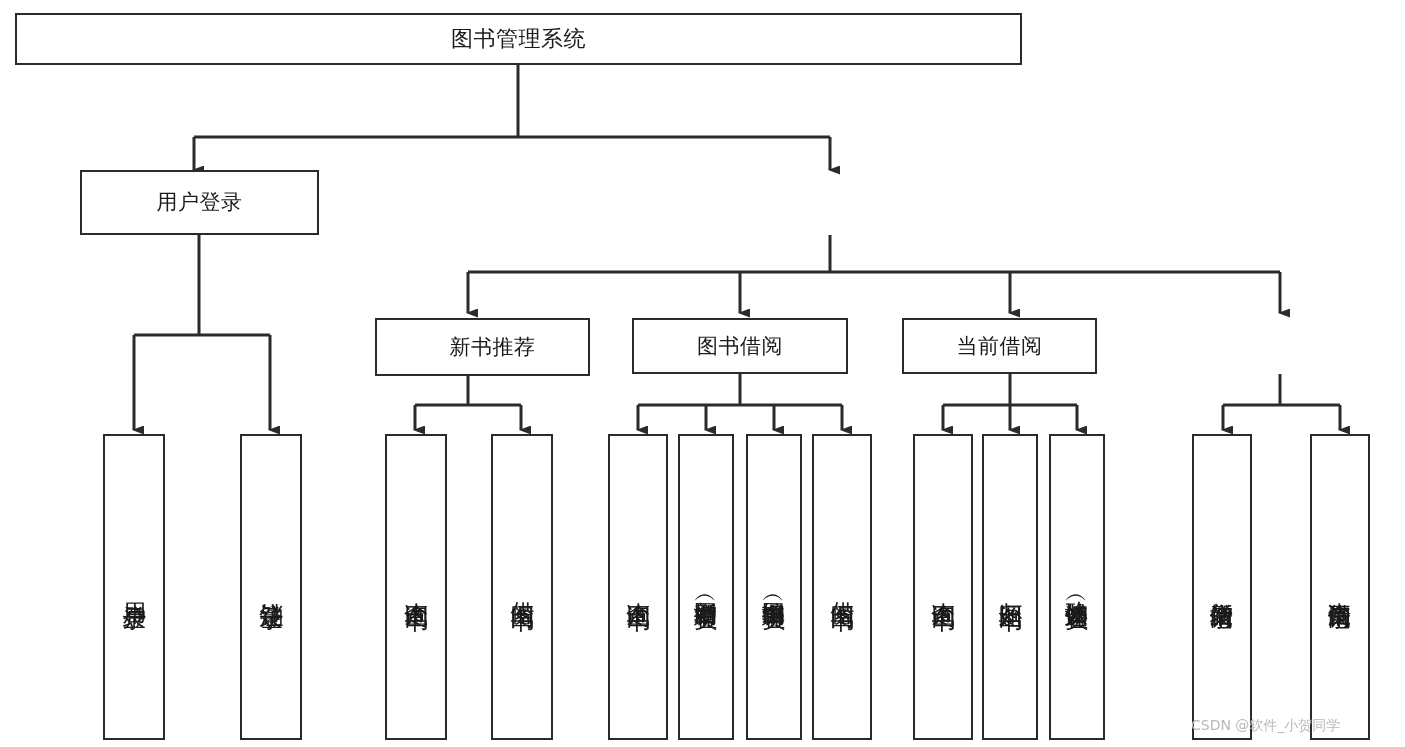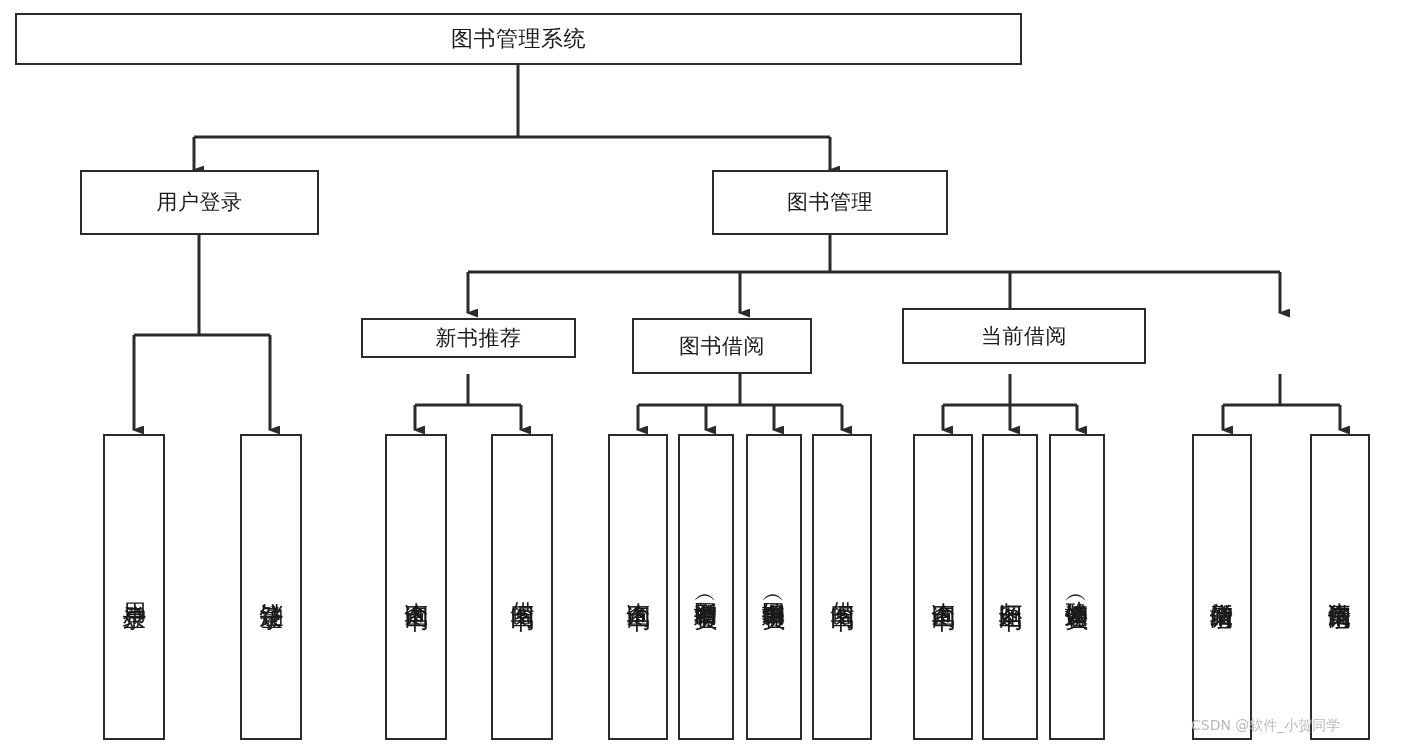--- a/index.html
+++ b/index.html
@@ -137,31 +137,28 @@
     </g>
   </svg>
 
   <div class="node horiz root" style="left:15px; top:13px; width:1007px; height:52px;">
     <span class="node-label">图书管理系统</span>
   </div>
 
   <div class="node horiz" style="left:80px; top:170px; width:239px; height:65px;">
     <span class="node-label">用户登录</span>
   </div>
-  <div class="node horiz" style="left:712px; top:170px; width:236px; height:65px;">
-    <span class="node-label">图书管理</span>
-  </div>
-
-  <div class="node horiz" style="left:361px; top:318px; width:215px; height:40px;padding-left:20px;">
+
+  <div class="node horiz" style="left:375px; top:318px; width:215px; height:58px;padding-left:20px;">
     <span class="node-label">新书推荐</span>
   </div>
-  <div class="node horiz" style="left:632px; top:318px; width:180px; height:56px;">
+  <div class="node horiz" style="left:632px; top:318px; width:216px; height:56px;">
     <span class="node-label">图书借阅</span>
   </div>
-  <div class="node horiz" style="left:902px; top:308px; width:244px; height:56px;">
+  <div class="node horiz" style="left:902px; top:318px; width:195px; height:56px;">
     <span class="node-label">当前借阅</span>
   </div>
 
   <div class="node vert" style="left:103px; top:434px; width:62px; height:306px;">
     <span class="node-label">用户登录</span>
   </div>
   <div class="node vert" style="left:240px; top:434px; width:62px; height:306px;">
     <span class="node-label">注销登录</span>
   </div>
 

